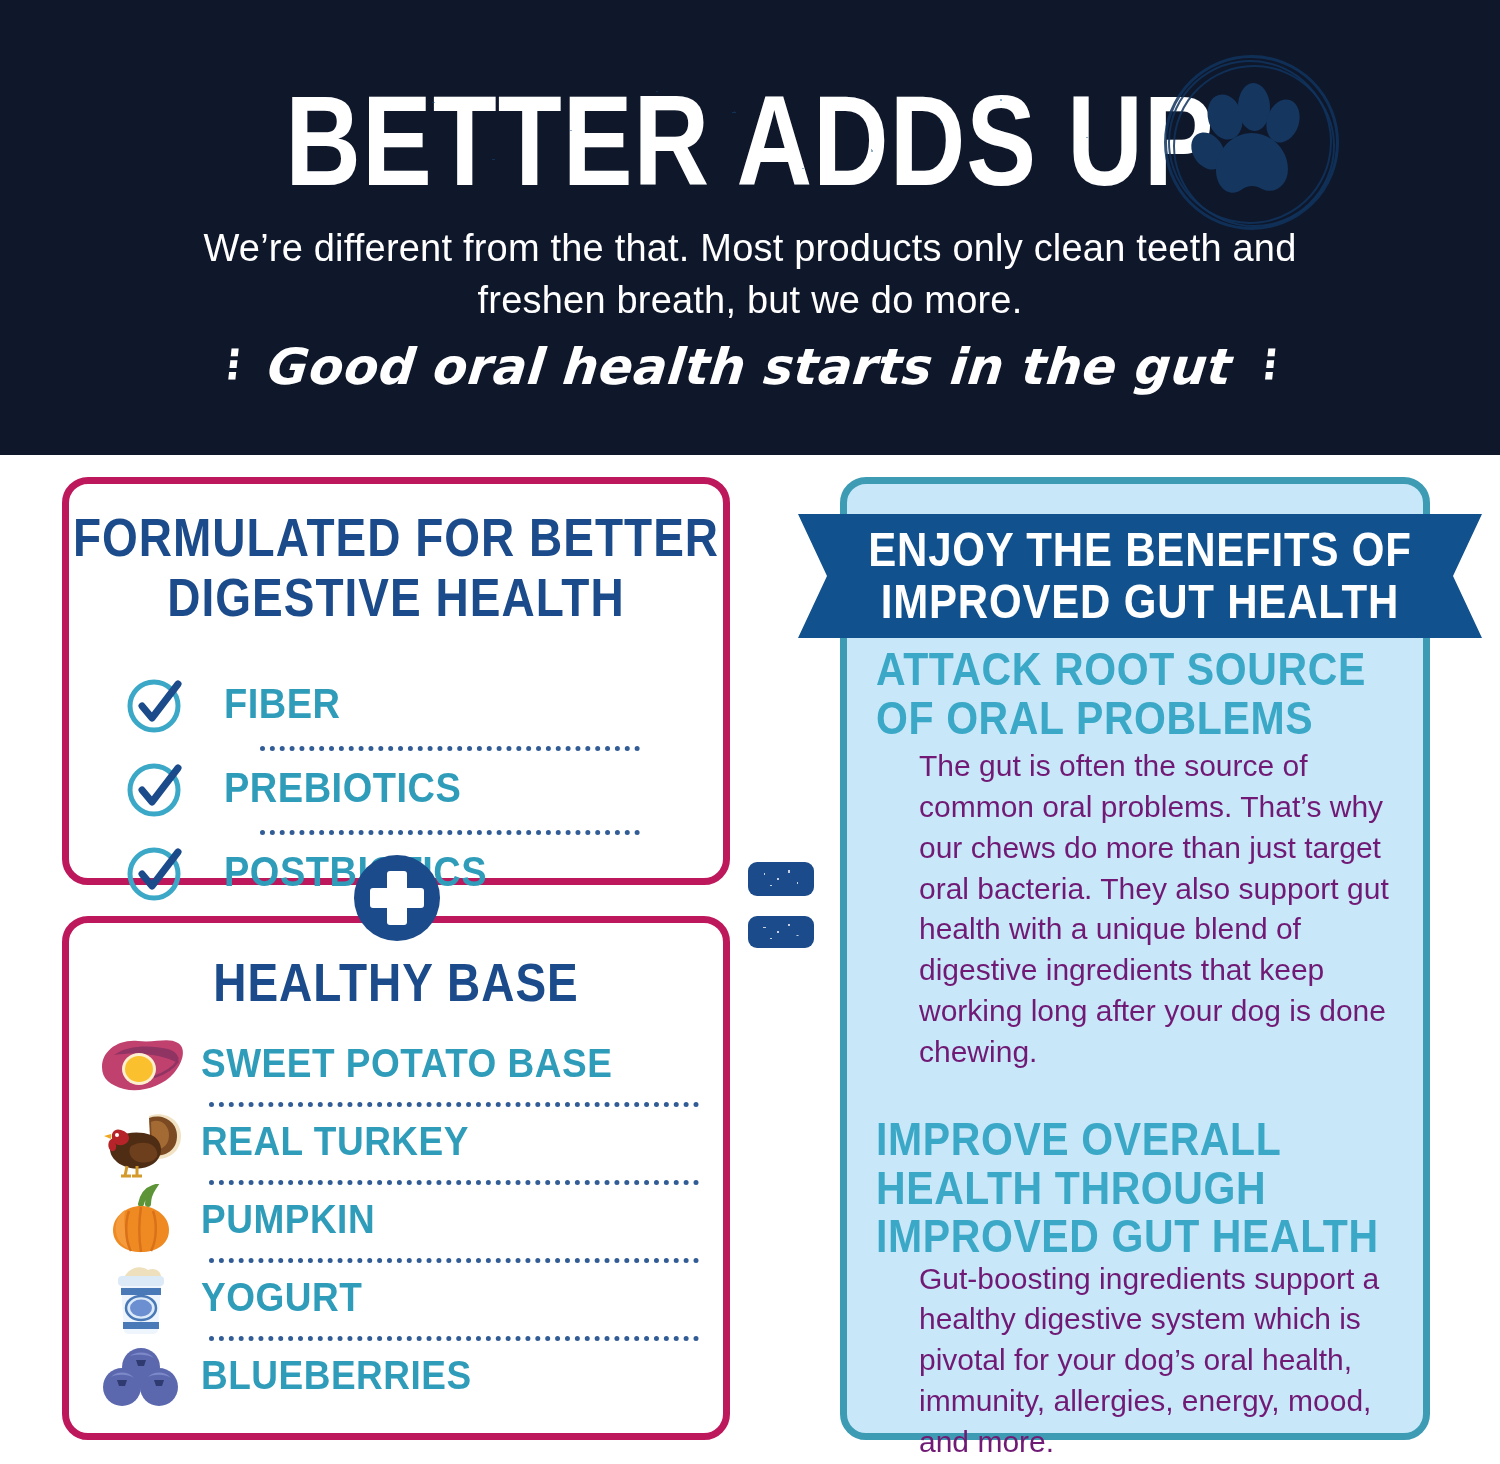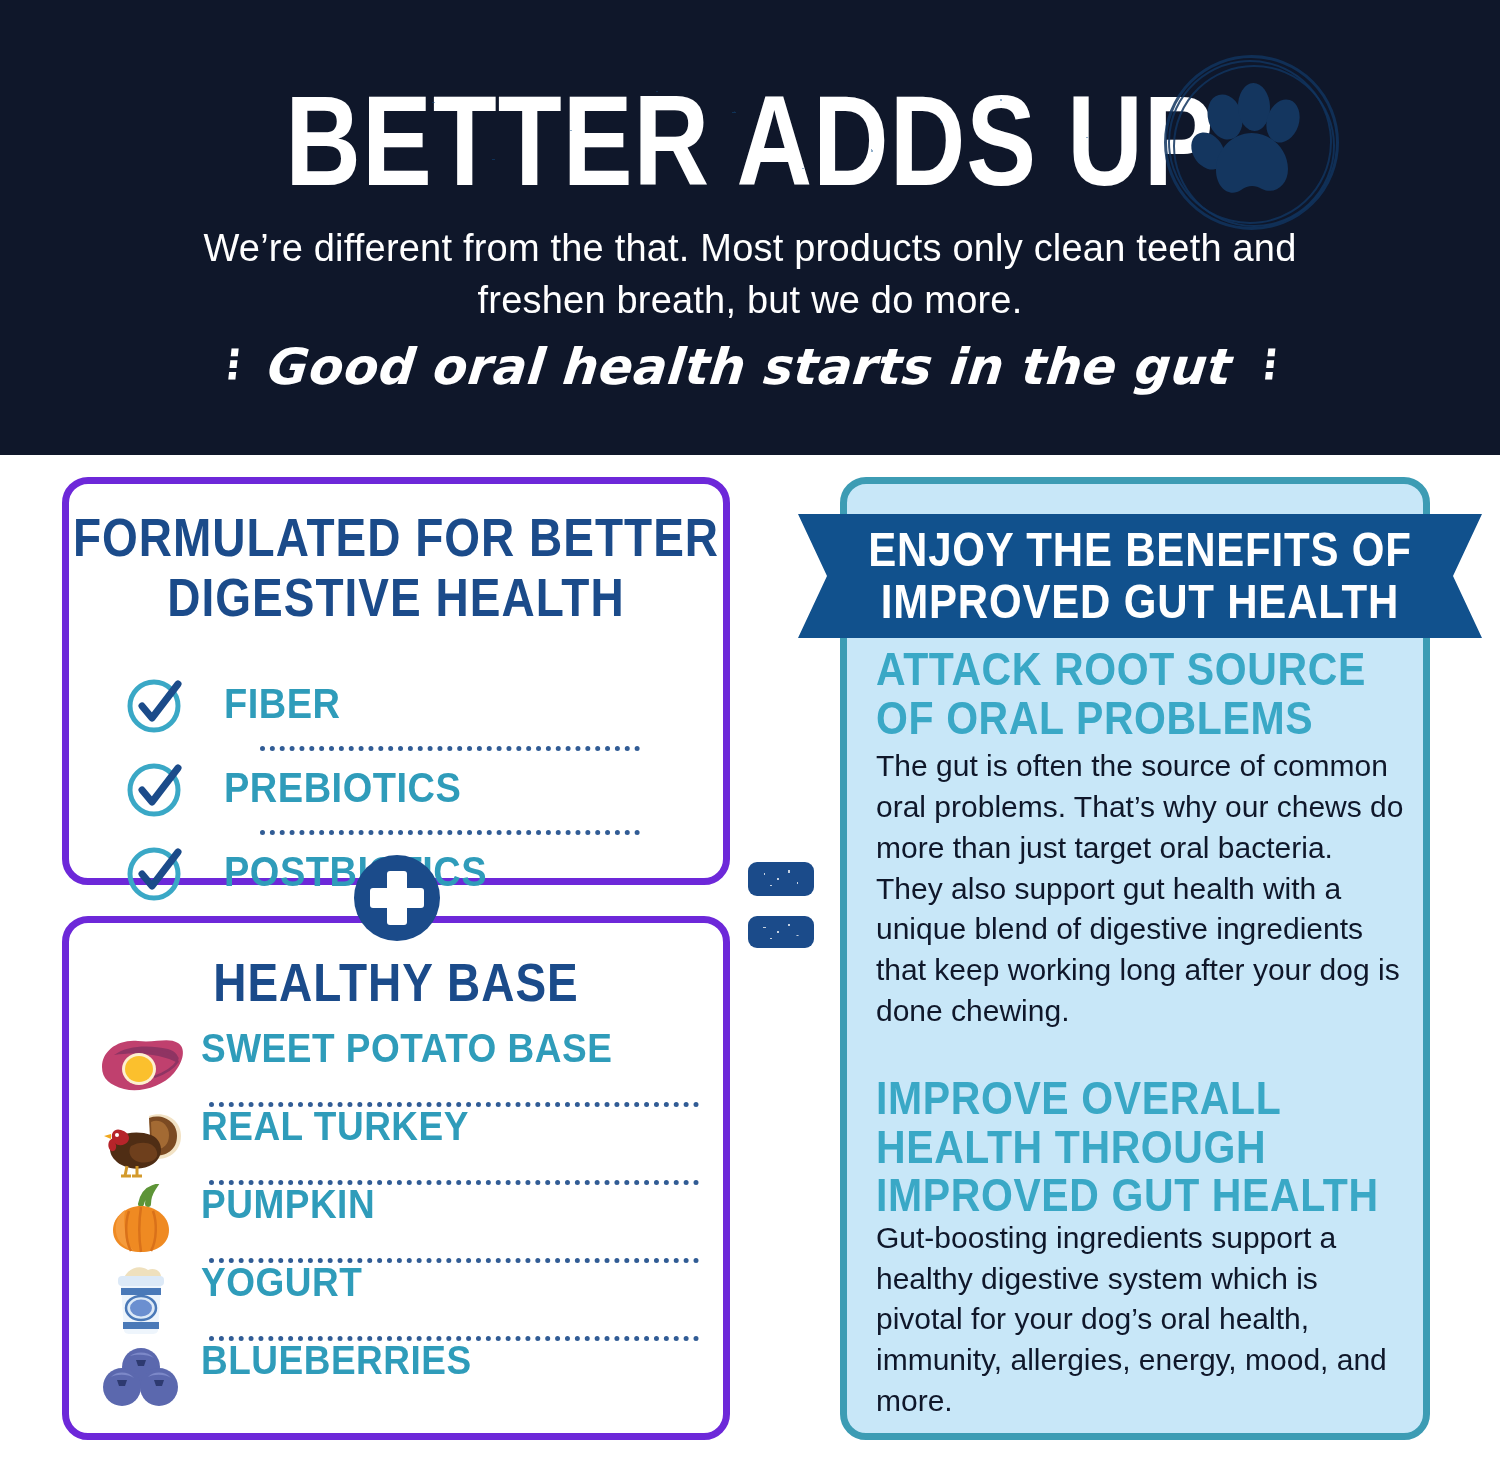--- a/index.html
+++ b/index.html
@@ -96,21 +96,21 @@
     font-weight: bold;
     font-family: "DejaVu Sans", sans-serif;
     letter-spacing: .5px;
     transform: skewX(-6deg);
   }
   .tag-dash { display: inline-block; font-style: normal; font-size: 40px; vertical-align: 6px; letter-spacing: -3px;}
 
   
   .card {
     position: absolute;
-    border: 7px solid #6d28d9;
+    border: 7px solid #be185d;
     border-radius: 26px;
     background: #ffffff;
   }
   #card-formulated { left: 62px; top: 477px; width: 668px; height: 408px; }
   #card-base       { left: 62px; top: 916px; width: 668px; height: 524px; }
 
   .card-title {
     text-align: center;
     color: #1b4b8a;
     font-weight: bold;
@@ -145,21 +145,21 @@
   .dotrow {
     margin: 0 0 0 140px;
     height: 10px;
     border-bottom: 5px dotted #1b4b8a;
     width: 380px;
     opacity: .9;
   }
 
   
   .ing-list { margin-top: 24px; padding: 0 26px 0 22px; }
-  .ing-row { display: flex; height: 70px; }
+  .ing-row { display: flex; align-items: center; height: 70px; }
   .ing-icon { width: 100px; flex: 0 0 100px; display: flex; justify-content: center; align-items: center; }
   .ing-label {
     font-size: 37px; font-weight: bold; color: #2f9cba;
     letter-spacing: .5px; transform: scaleY(1.12); transform-origin: left center;
     margin-left: 10px;
   }
   .ing-dot {
     margin: 0 0 0 118px;
     height: 8px;
     border-bottom: 5px dotted #1b4b8a;
@@ -222,24 +222,25 @@
     font-weight: bold;
     font-size: 41px;
     line-height: 1.04;
     letter-spacing: .6px;
     text-transform: uppercase;
     transform: scaleY(1.14);
     transform-origin: left top;
     margin-bottom: 16px;
   }
   .ben-text {
-    color: #0f172a;
+    color: #701a75;
     font-size: 30px;
     line-height: 1.36;
     letter-spacing: 0;
+    margin-left: 43px;
   }
   .ben-block + .ben-block { margin-top: 42px; }
 
   
   #benefits-banner {
     position: absolute;
     left: 798px; top: 514px;
     width: 684px; height: 124px;
     background: #11518d;
     clip-path: polygon(0 0, 684px 0, 655px 62px, 684px 124px, 0 124px, 29px 62px);

